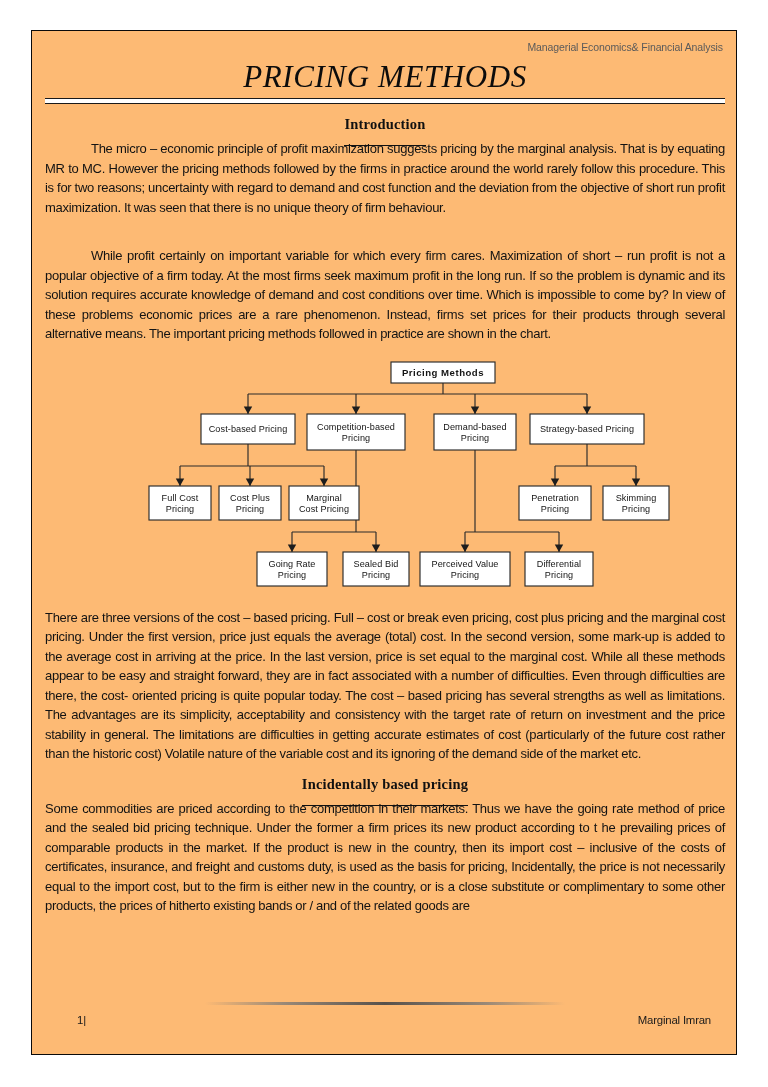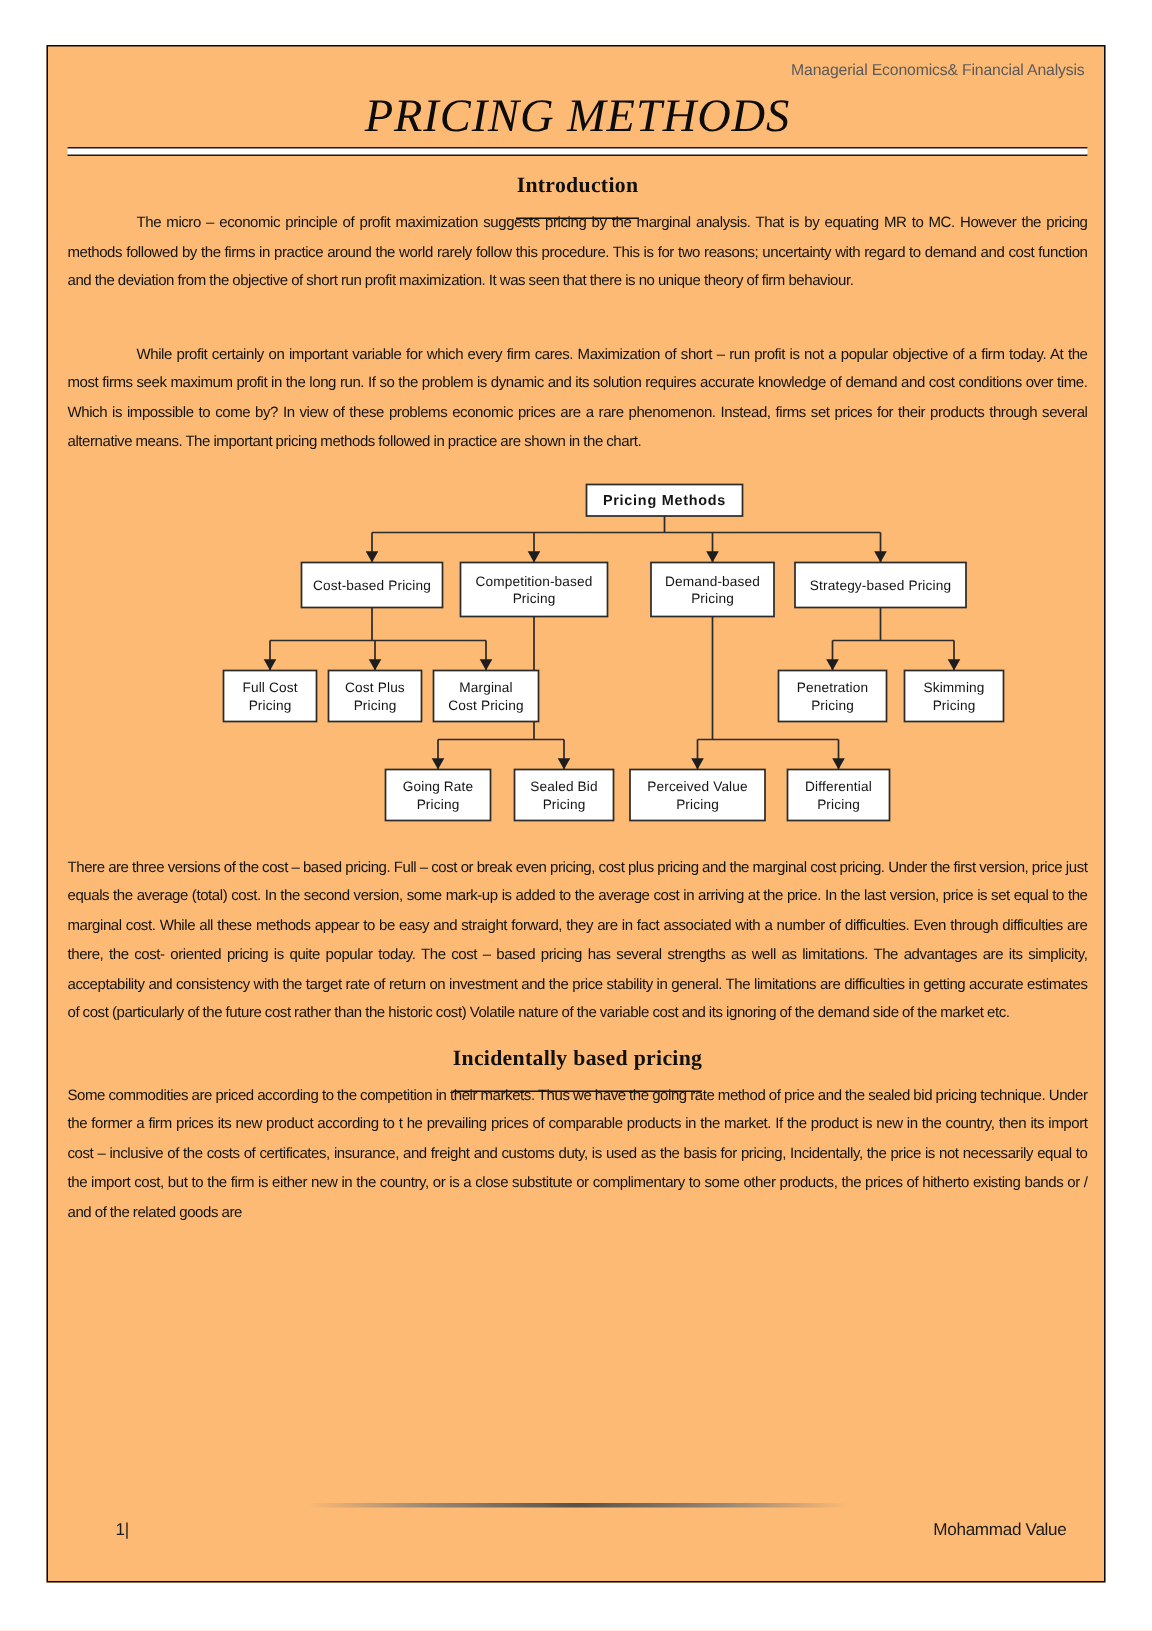--- a/index.html
+++ b/index.html
@@ -75,21 +75,21 @@
     margin: 12px 0 6px 0;
     letter-spacing: 0.2px;
   }
   h2.section-heading span.u {
     border-bottom: 1.3px solid #111;
     padding-bottom: 13px;
   }
 
   p.body-text {
     font-family: "Liberation Sans", sans-serif;
-    font-size: 10px;
+    font-size: 13px;
     line-height: 19.5px;
     text-align: justify;
     margin: 0 0 0 0;
     color: #131313;
     letter-spacing: -0.28px;
     word-spacing: -0.2px;
   }
   p.body-text + p.body-text { margin-top: 29px; }
   p.indent { text-indent: 46px; }
 
@@ -307,16 +307,16 @@
       <span class="u">Incidentally based pricing</span>
     </h2>
     <p class="body-text">Some commodities are priced according to the competition in their markets. Thus we have the going rate method of price and the sealed bid pricing technique. Under the former a firm prices its new product according to t he prevailing prices of comparable products in the market. If the product is new in the country, then its import cost – inclusive of the costs of certificates, insurance, and freight and customs duty, is used as the basis for pricing, Incidentally, the price is not necessarily equal to the import cost, but to the firm is either new in the country, or is a close substitute or complimentary to some other products, the prices of hitherto existing bands or / and of the related goods are</p>
 
   </div>
 
   <div id="footer">
     <div id="footer-rule"></div>
     <div id="footer-row">
       <div id="footer-page">1|</div>
-      <div id="footer-author">Mohammad Value</div>
+      <div id="footer-author">Marginal Imran</div>
     </div>
   </div>
 </div>
 
 </body></html>

